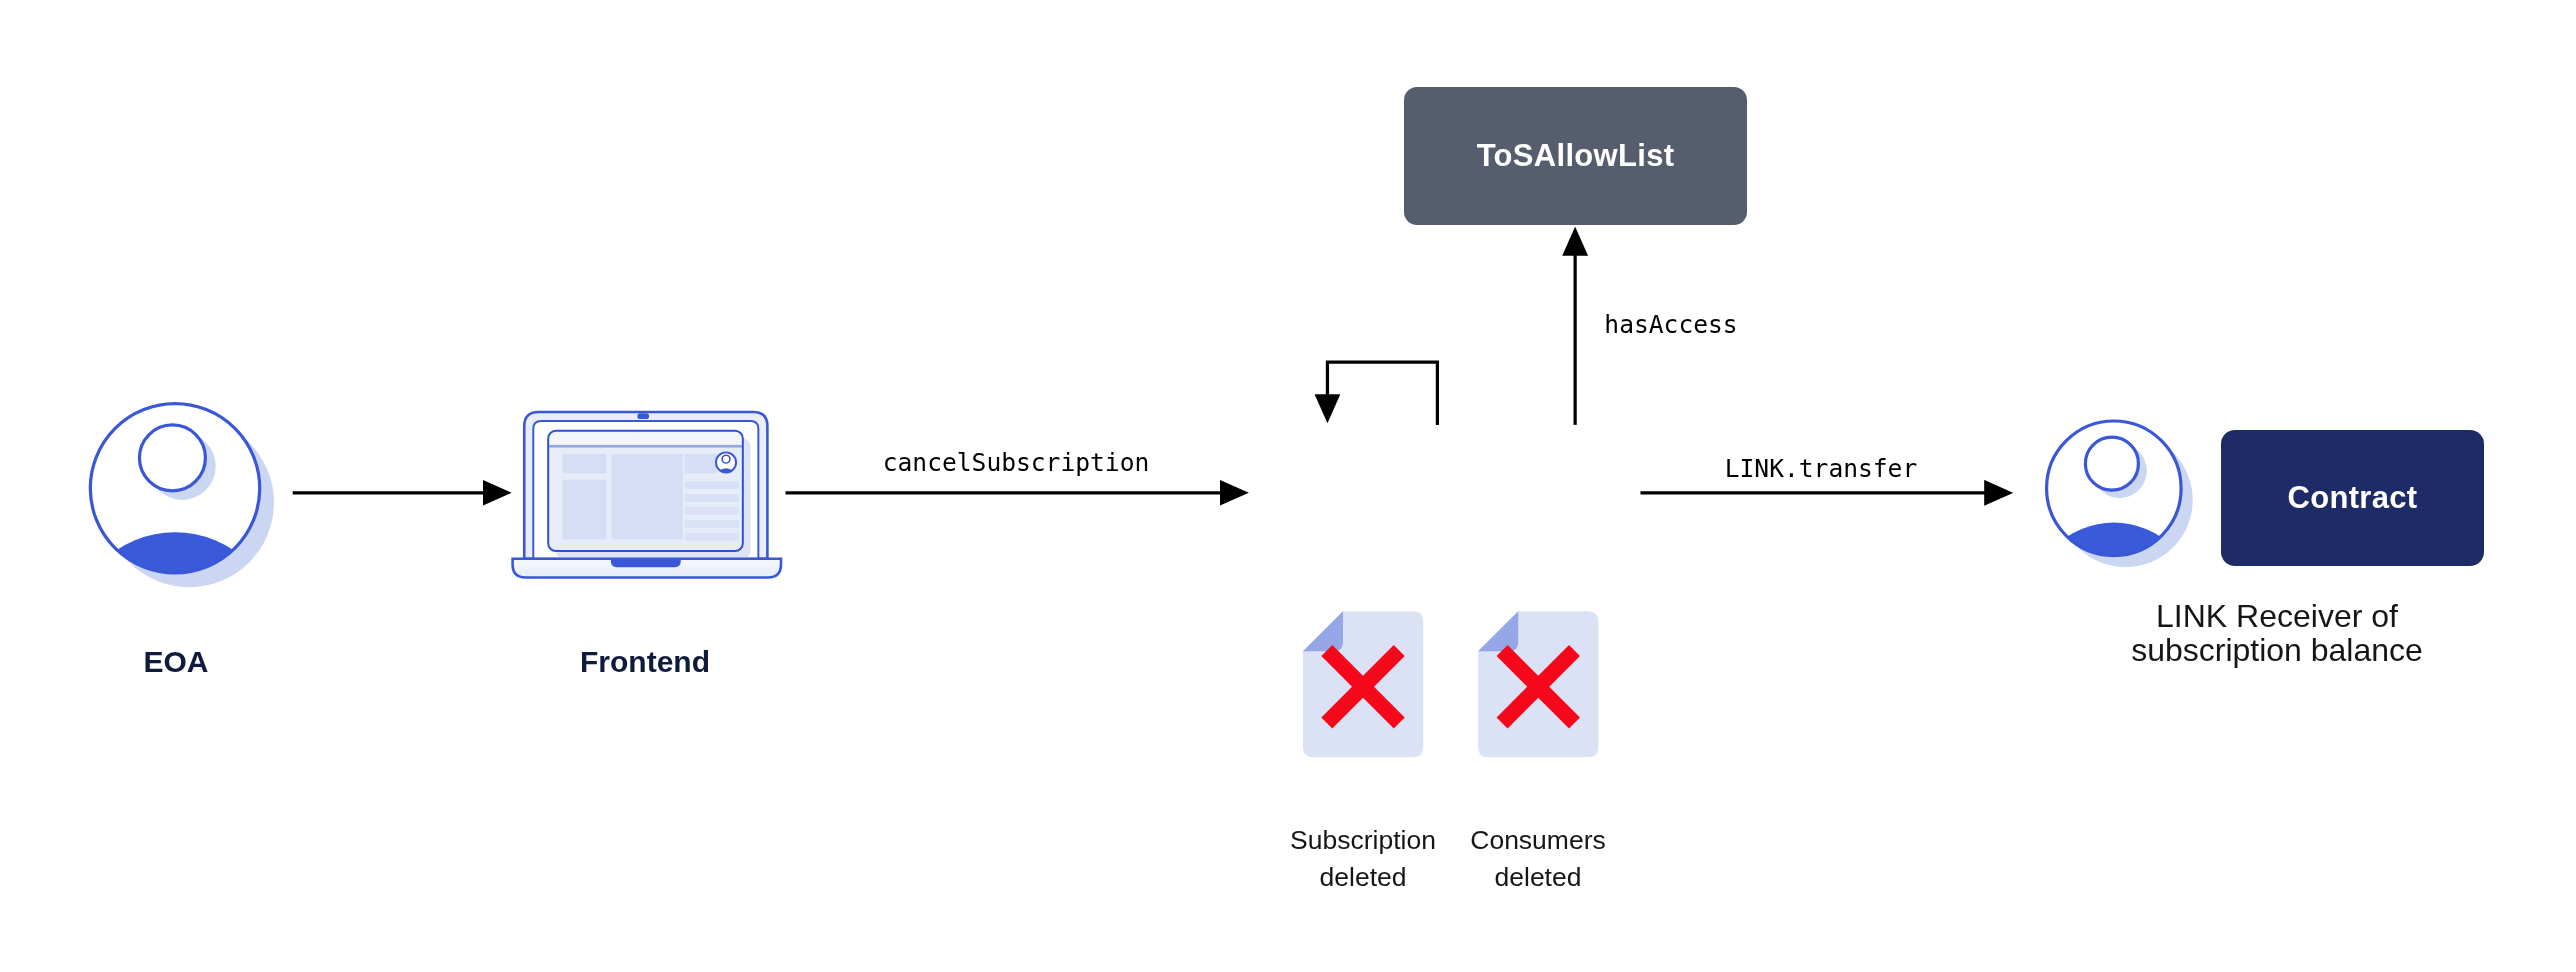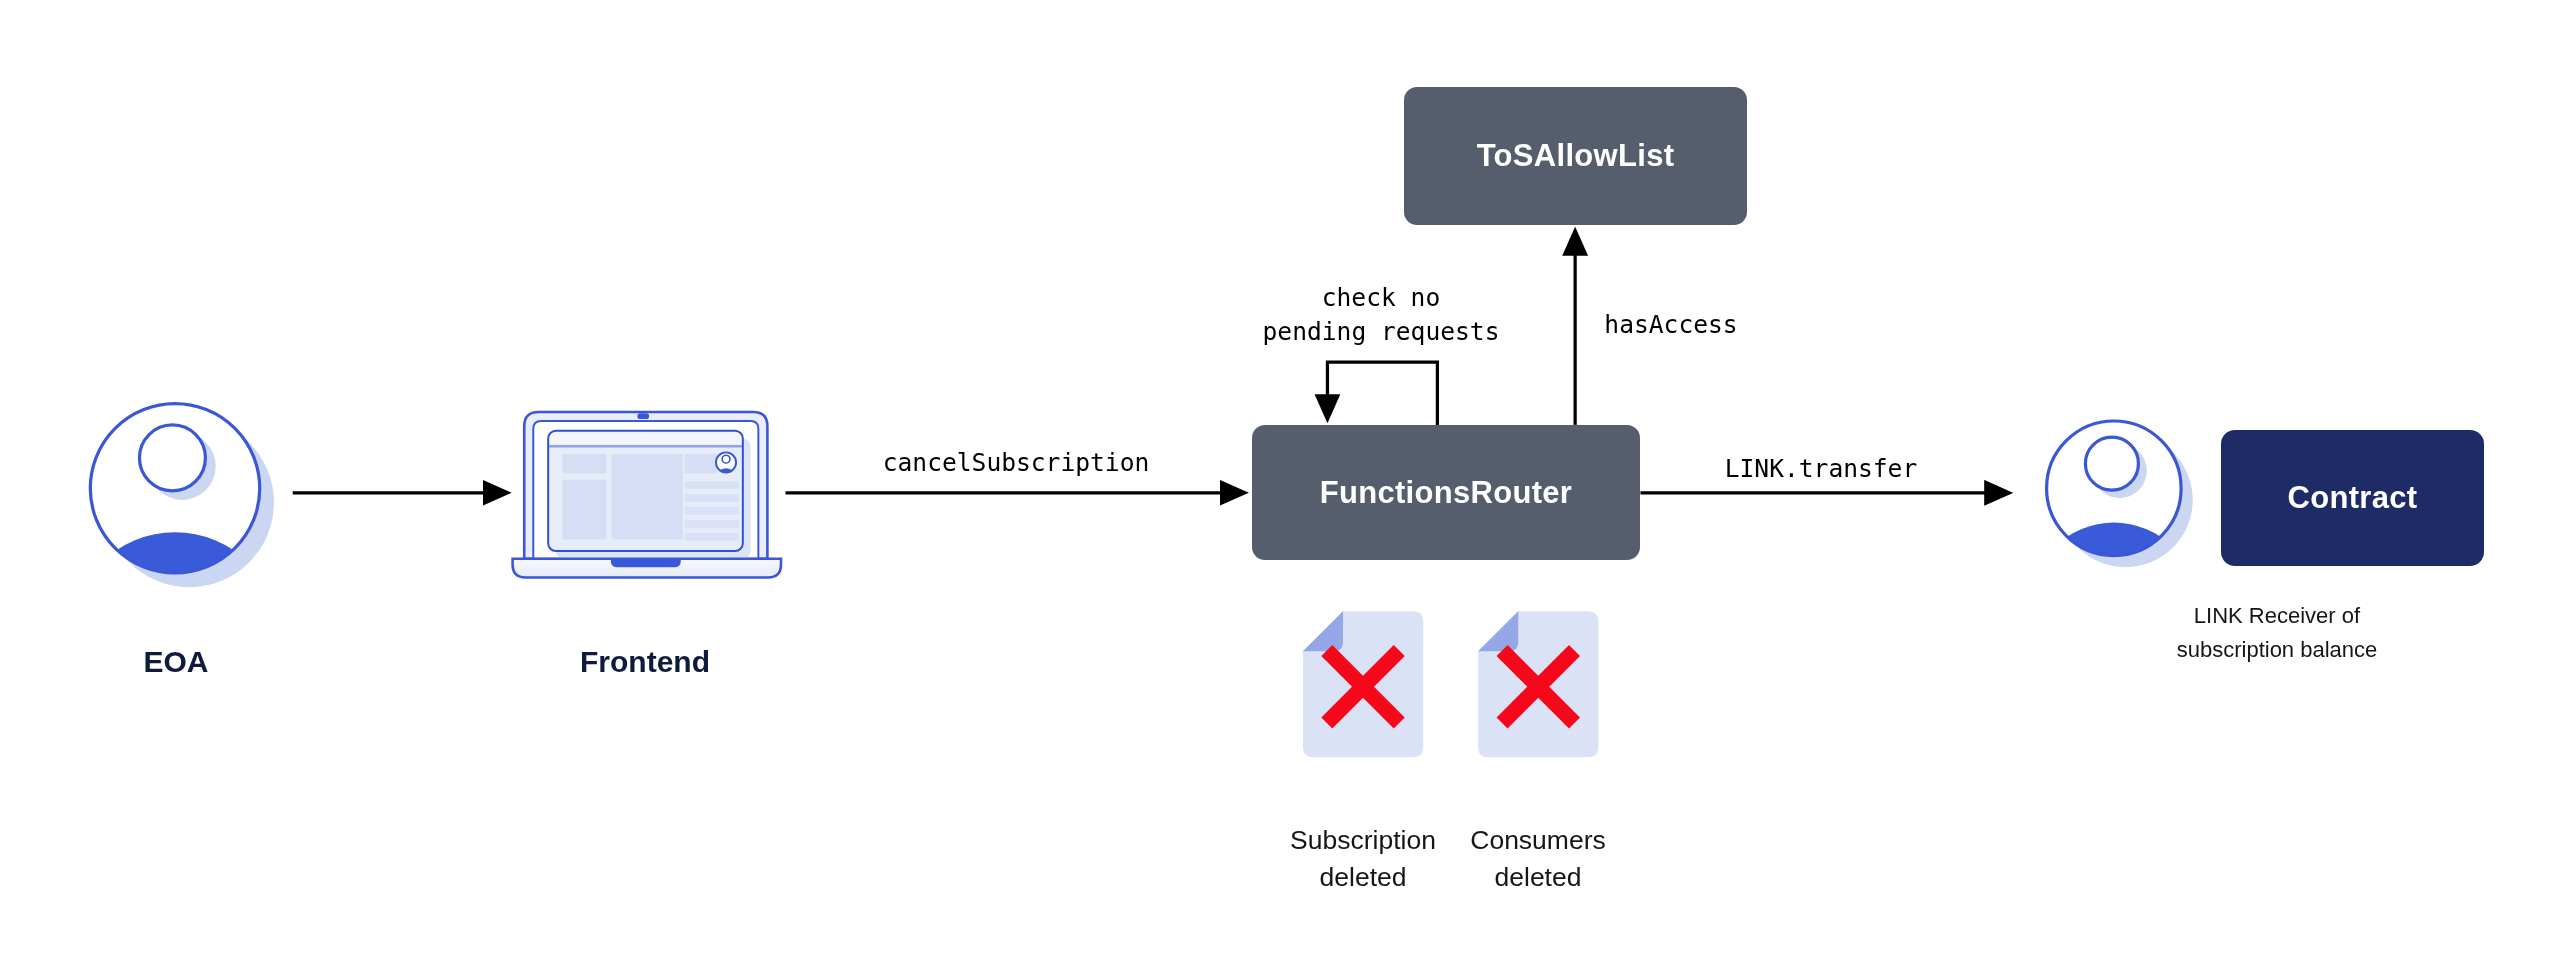--- a/index.html
+++ b/index.html
@@ -29,21 +29,21 @@
   }
   .big-label{
     font-size:30px;font-weight:700;color:var(--label-dark);white-space:nowrap;text-align:right;margin-top:48px;
   }
   .small-label{
     font-size:26.5px;font-weight:400;color:var(--text-black);white-space:nowrap;text-align:center;
     line-height:37px;
     margin-top:36px;
   }
   .recv-label{
-    font-size:22px;font-weight:400;color:var(--text-black);white-space:nowrap;text-align:center;
+    font-size:32px;font-weight:400;color:var(--text-black);white-space:nowrap;text-align:center;
     line-height:34px;
   }
 </style>
 </head>
 <body>
 
 <div id="canvas">
 
   <svg id="art" width="2576" height="972" viewBox="0 0 3982 1503">
     <defs>
@@ -149,38 +149,31 @@
         <line x1="2322" y1="1006" x2="2434" y2="1118"></line>
         <line x1="2434" y1="1006" x2="2322" y2="1118"></line>
       </g>
     </g>
   </svg>
 
   <div class="node-box box-slate" style="left:1404px;top:87px;width:343px;height:138px;">
     <span>ToSAllowList</span>
   </div>
 
-  <div class="node-box box-slate" style="left:1252px;top:425px;width:388px;height:135px;">
-    <span>FunctionsRouter</span>
-  </div>
 
   <div class="node-box box-navy" style="left:2221px;top:430px;width:263px;height:136px;border-radius:14px;">
     <span>Contract</span>
   </div>
 
   <div class="abs big-label" style="left:176px;top:614px;">EOA</div>
 
   <div class="abs big-label" style="left:645px;top:614px;">Frontend</div>
 
   <div class="abs mono-label" style="left:1016px;top:463px;">cancelSubscription</div>
 
-  <div class="abs mono-label" style="left:1381px;top:315px;">
-    <span style="display:block">check no</span>
-    <span style="display:block">pending requests</span>
-  </div>
 
   <div class="abs mono-label" style="left:1671px;top:325px;">hasAccess</div>
 
   <div class="abs mono-label" style="left:1813px;top:469px;margin-left:8px;">LINK.transfer</div>
 
   <div class="abs recv-label" style="left:2277px;top:633px;">
     <span style="display:block">LINK Receiver of</span>
     <span style="display:block">subscription balance</span>
   </div>
 

